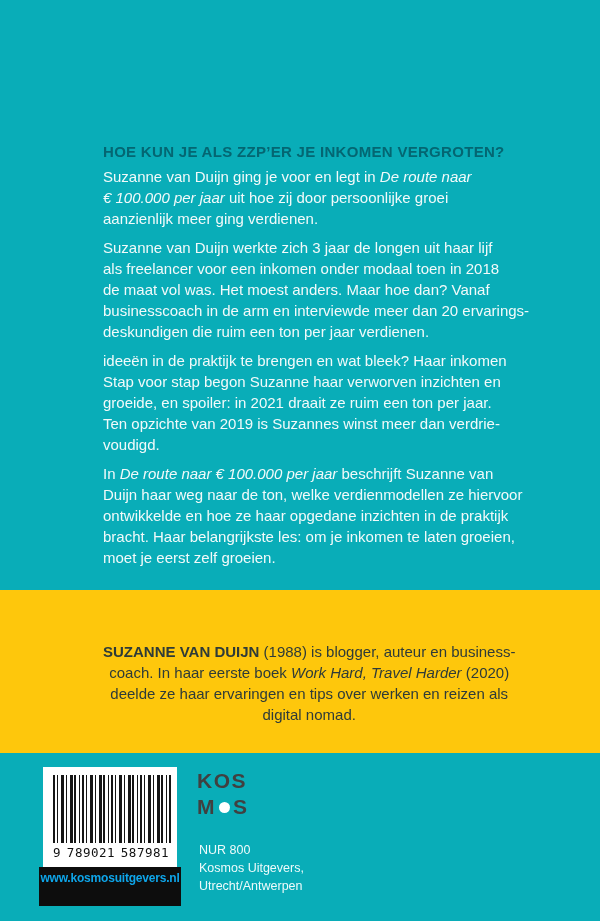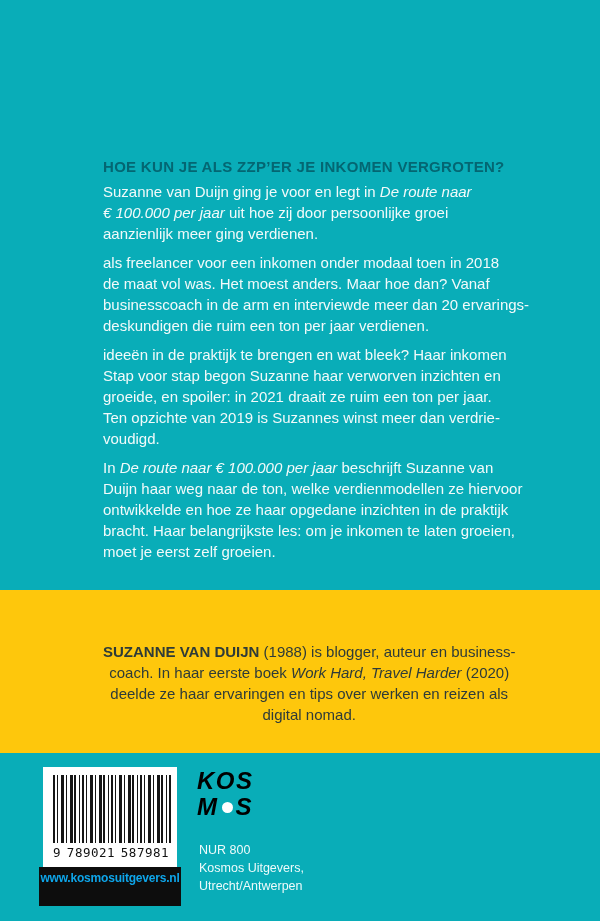--- a/index.html
+++ b/index.html
@@ -4,21 +4,21 @@
 <style>
   html,body { margin:0; padding:0; }
   body { width:600px; height:921px; font-family:"Liberation Sans",sans-serif; }
   .cover {
     position:relative; width:600px; height:921px; overflow:hidden;
     background: var(--background,#09adb8);
   }
   
   .blurb { position:absolute; left:103px; top:140px; width:430px; }
   .headline {
-    margin:16px 0 4px 0; font-size:15px; line-height:21px; font-weight:bold;
+    margin:1px 0 4px 0; font-size:15px; line-height:21px; font-weight:bold;
     letter-spacing:0.3px; color: var(--headline,#046672);
   }
   .para { margin:0 12px 8px 0; font-size:15px; line-height:21px; color: var(--body-text,#f2fafa); }
   .bline { white-space:pre; }
   .it { font-style:italic; }
   .bd { font-weight:bold; }
   
   .author-band { position:absolute; left:0; top:590px; width:600px; height:163px;
     background: var(--band,#fec70c); }
   .bio { position:absolute; left:103px; top:51px;text-align:center; }
@@ -37,42 +37,43 @@
       #151515 21px 23px, transparent 23px 26px,
       #151515 26px 27px, transparent 27px 29px);
   }
   .isbn-row { display:flex; justify-content:space-between; align-items:flex-end;
     font-family:"DejaVu Sans Mono",monospace; font-size:12.5px; color:#111;
     padding:2px 2px 0 0; letter-spacing:0.5px; }
   .url-band { width:142px; height:39px; line-height:23px; text-align:center;
     background: var(--url-band,#0d0d0d); color:#0ea5e9; font-size:12px;
     font-weight:bold; letter-spacing:-0.2px; }
   
-  .logo { position:absolute; left:197px; top:768px; color:#000000;
-    font-weight:bold; font-size:24px; line-height:26px; letter-spacing:1.5px;font-style:italic; }
+  .logo { position:absolute; left:197px; top:768px; color:#404040;
+    font-weight:bold; font-size:21px; line-height:26px; letter-spacing:1.5px; }
   .logo-line2 { display:flex; align-items:center; }
   .logo-dot { width:11px; height:11px; border-radius:50%; background:#ffffff;
     display:inline-block; margin:0 3px; }
   .imprint { position:absolute; left:199px; top:841px; color:#eefbfb;
     font-size:12.5px; line-height:18px; }
 </style>
 </head>
 <body>
 
 <div class="cover">
 
   <section class="blurb">
     <h1 class="headline">HOE KUN JE ALS ZZP’ER JE INKOMEN VERGROTEN?</h1>
     <div id="blurb-paragraphs">
         <div class="para">
           <div class="bline"><span>Suzanne van Duijn ging je voor en legt in </span><span class="it">De route naar</span></div>
           <div class="bline"><span class="it">€ 100.000 per jaar</span><span> uit hoe zij door persoonlijke groei</span></div>
           <div class="bline"><span>aanzienlijk meer ging verdienen.</span></div>
         </div>
         <div class="para">
+          <div class="bline"><span>Suzanne van Duijn werkte zich 3 jaar de longen uit haar lijf</span></div>
           <div class="bline"><span>als freelancer voor een inkomen onder modaal toen in 2018</span></div>
           <div class="bline"><span>de maat vol was. Het moest anders. Maar hoe dan? Vanaf</span></div>
           <div class="bline"><span>businesscoach in de arm en interviewde meer dan 20 ervarings-</span></div>
           <div class="bline"><span>deskundigen die ruim een ton per jaar verdienen.</span></div>
         </div>
         <div class="para">
           <div class="bline"><span>ideeën in de praktijk te brengen en wat bleek? Haar inkomen</span></div>
           <div class="bline"><span>Stap voor stap begon Suzanne haar verworven inzichten en</span></div>
           <div class="bline"><span>groeide, en spoiler: in 2021 draait ze ruim een ton per jaar.</span></div>
           <div class="bline"><span>Ten opzichte van 2019 is Suzannes winst meer dan verdrie-</span></div>

